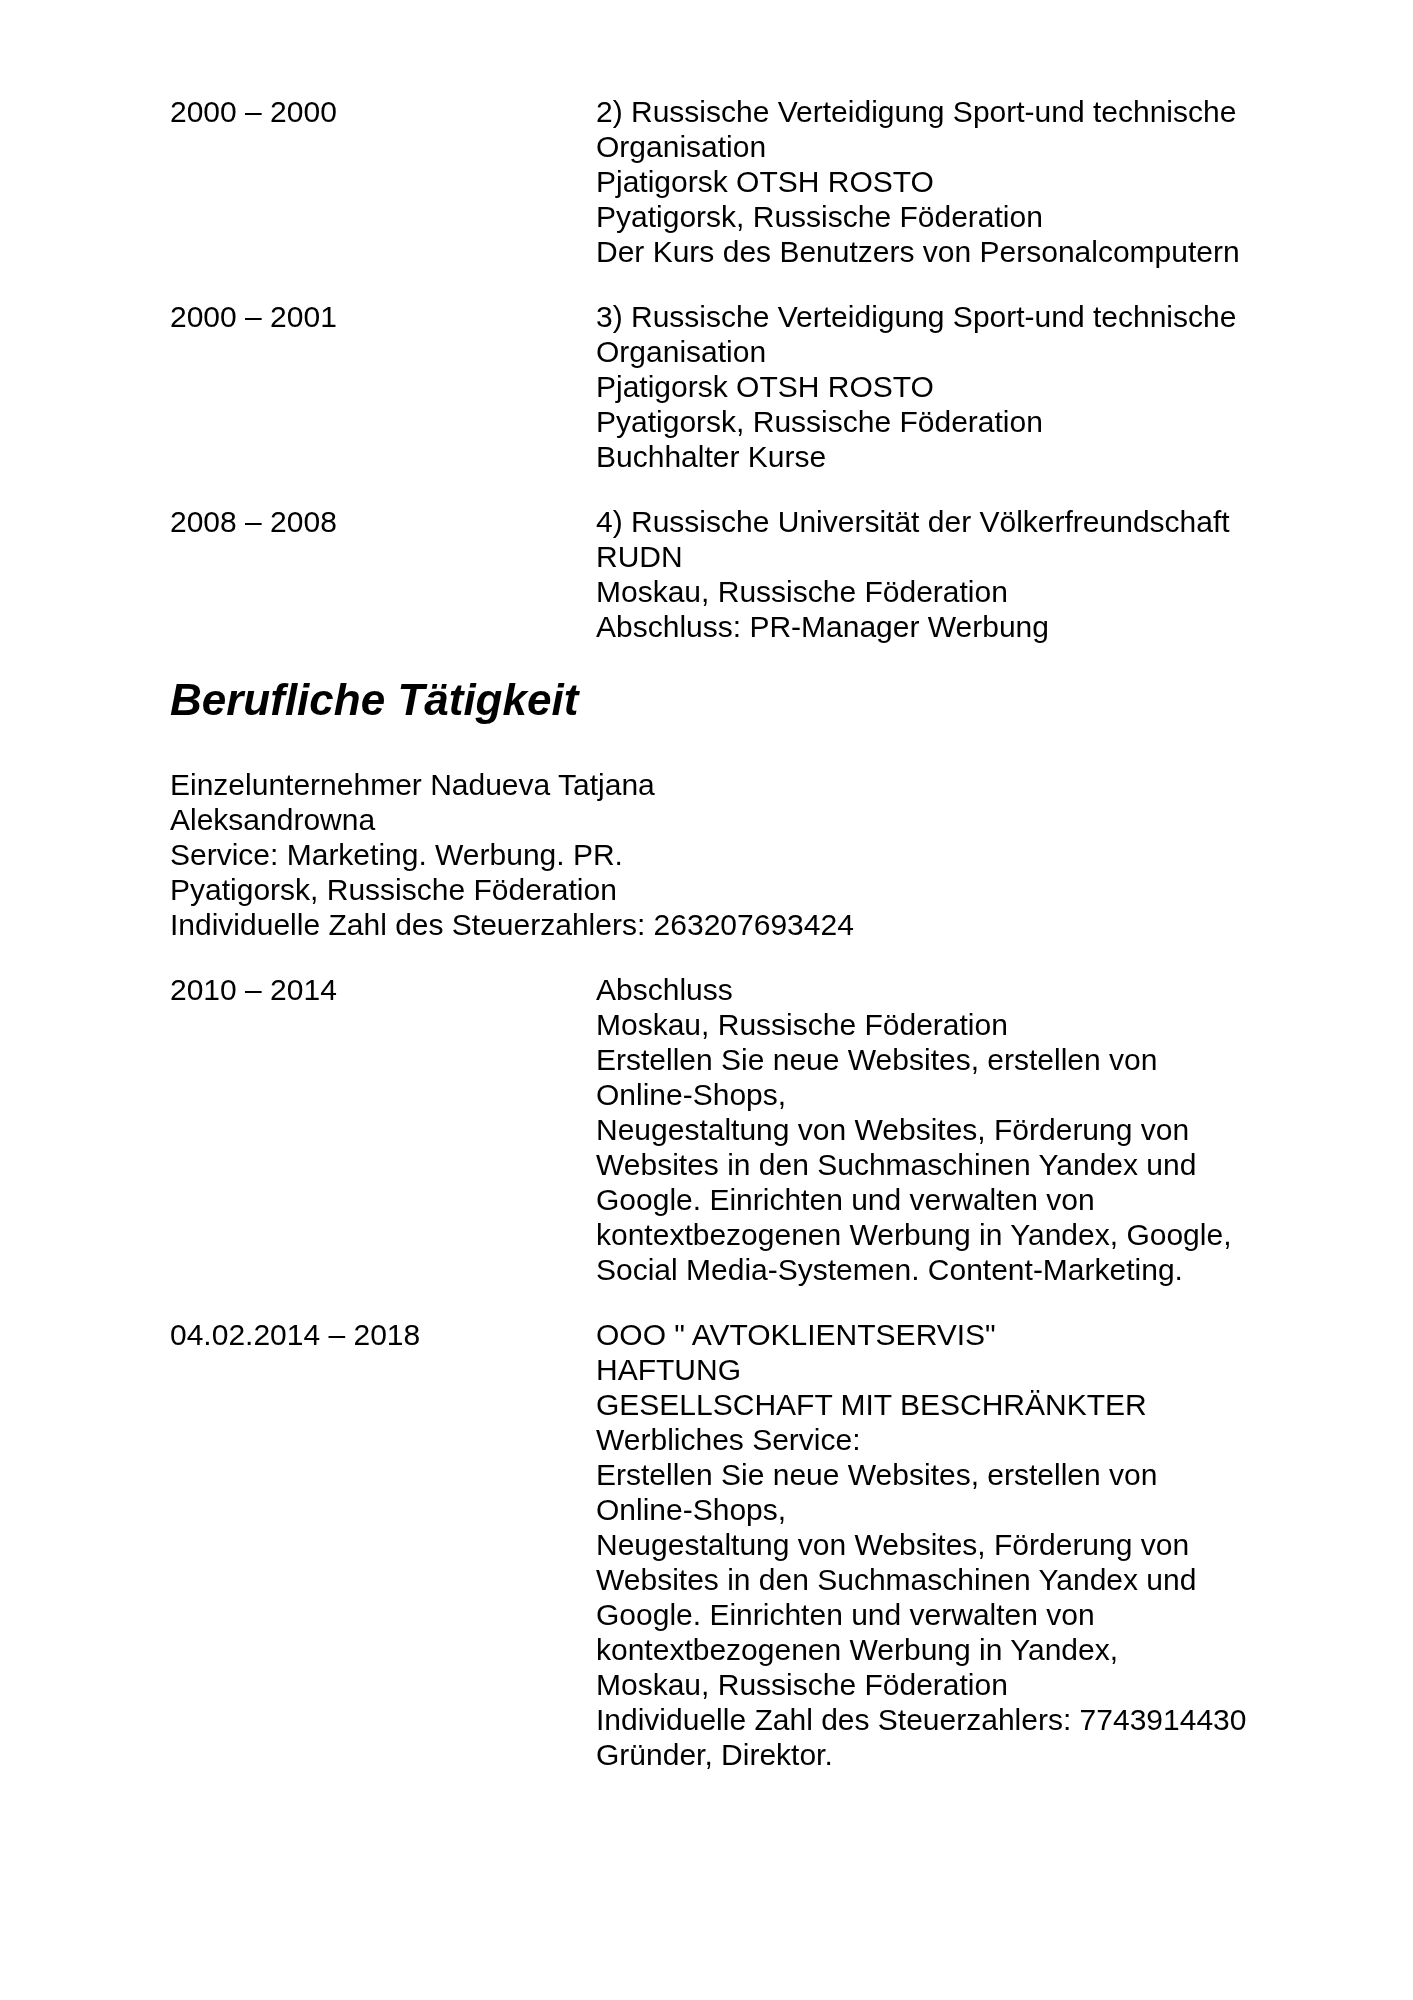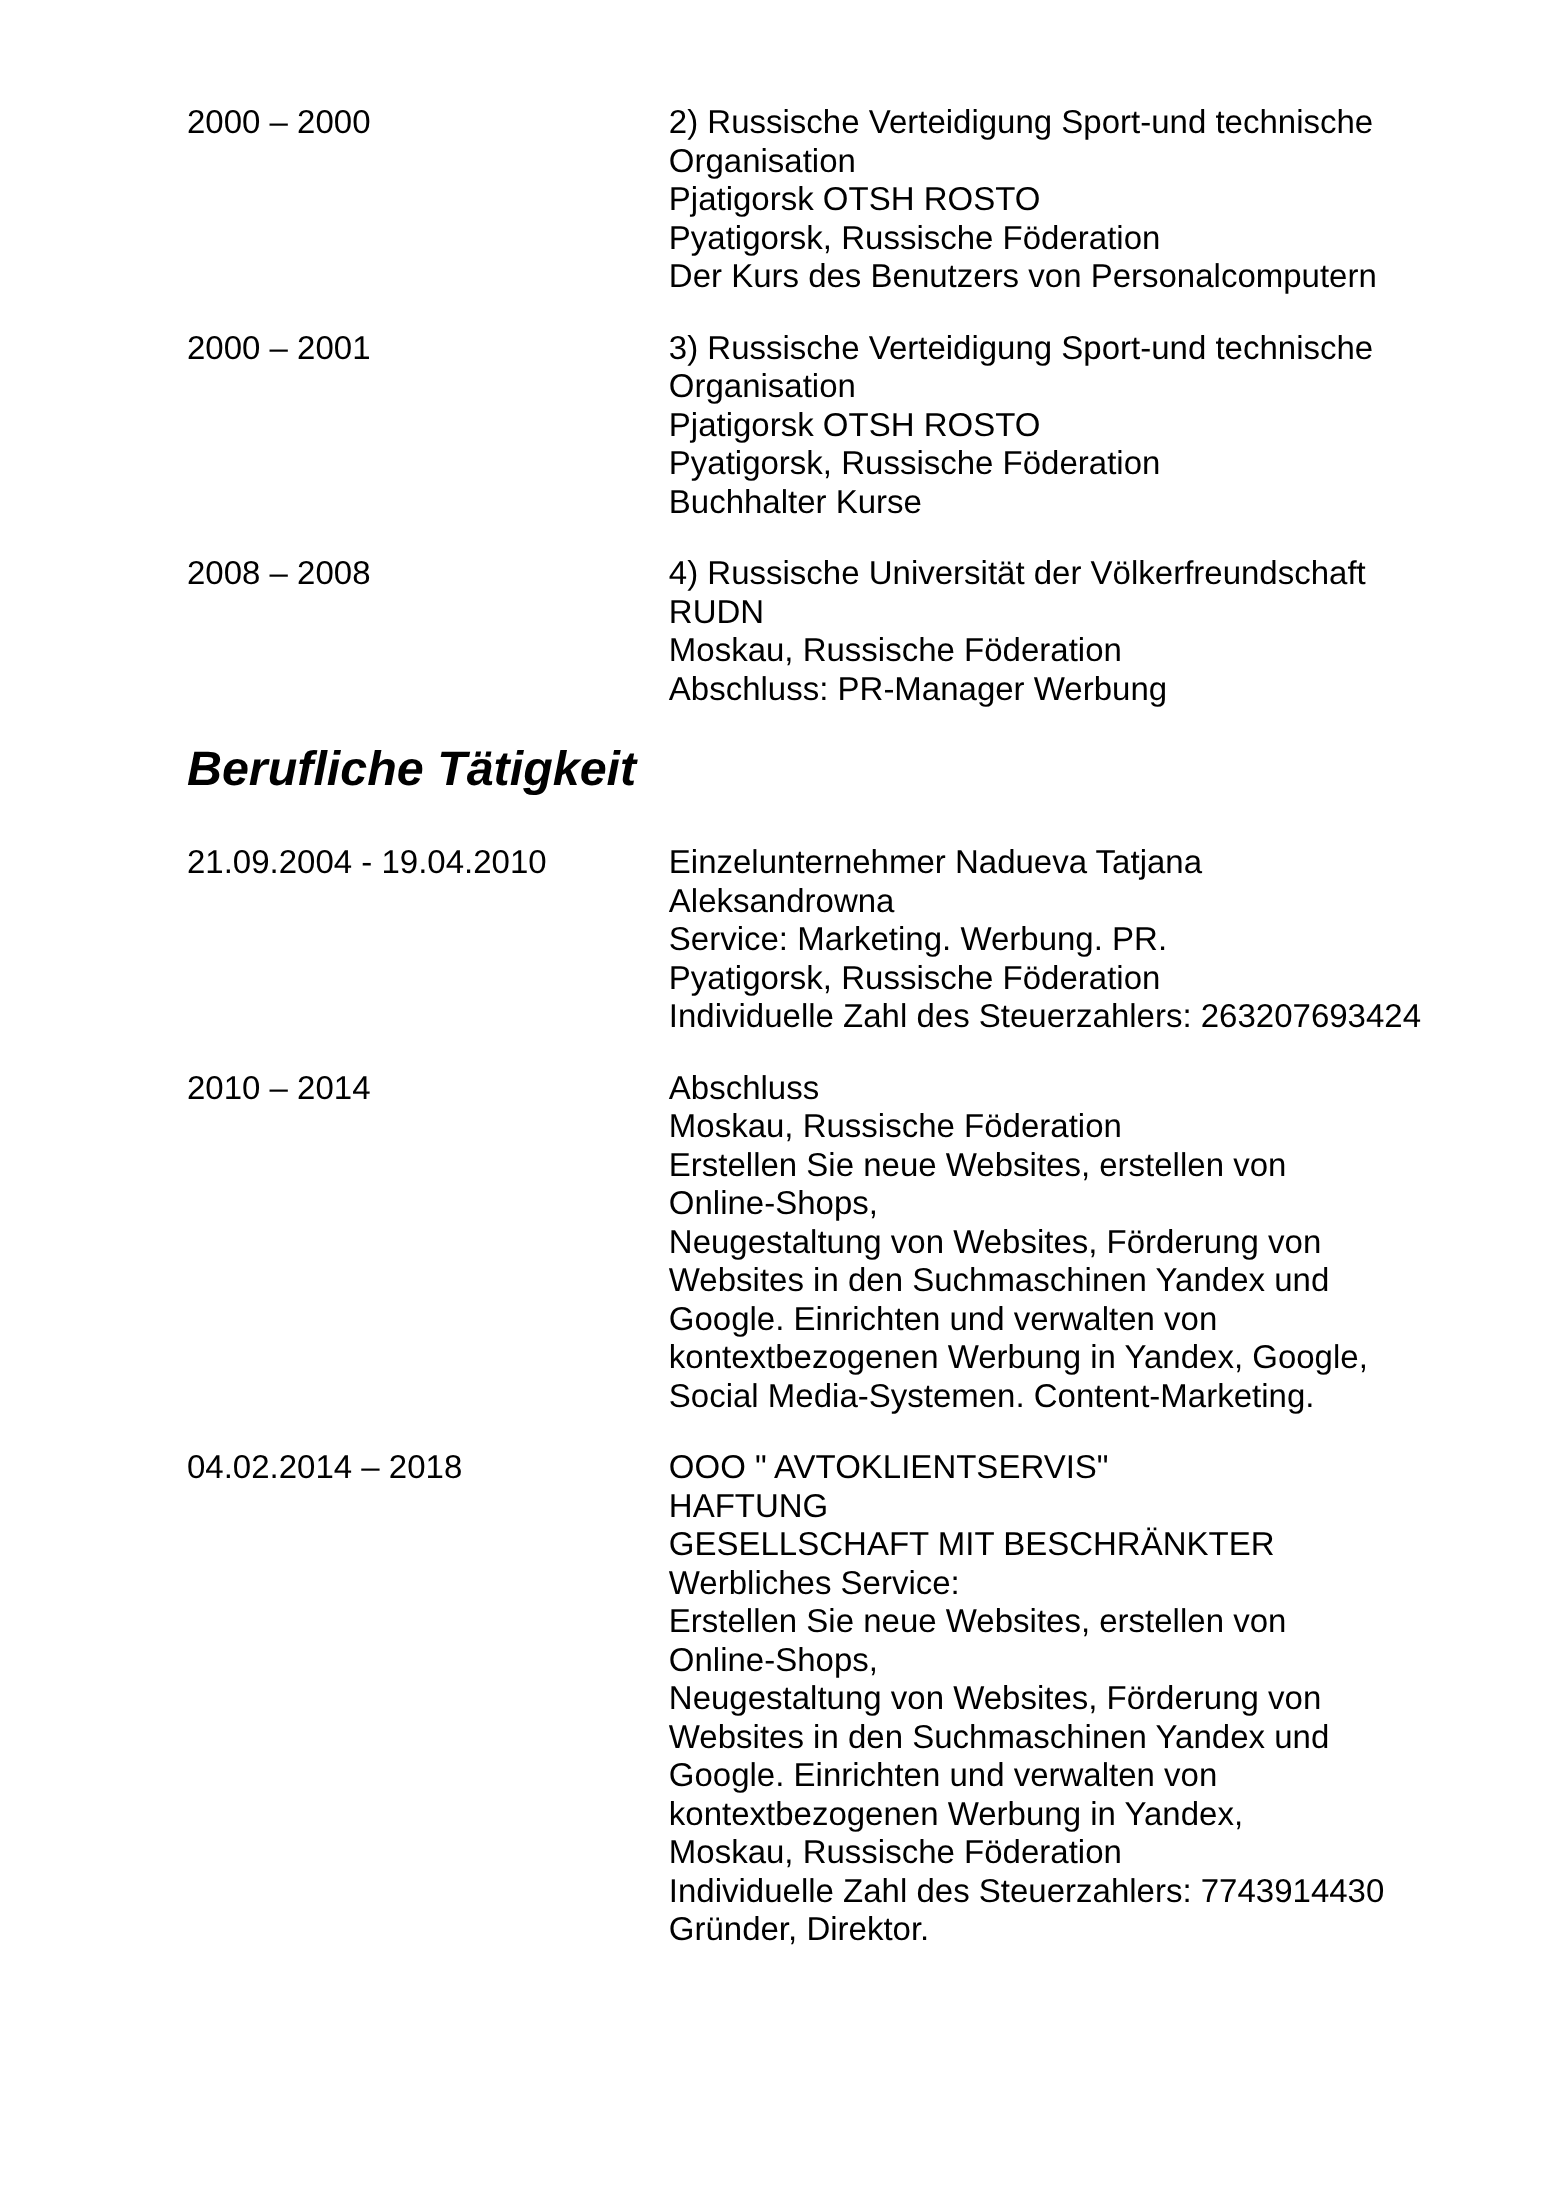--- a/index.html
+++ b/index.html
@@ -25,21 +25,20 @@
     align-items: flex-start;
     margin-bottom: 30px;
   }
   .period {
     width: 426px;
     flex: 0 0 426px;
     white-space: nowrap;
   }
   .details {
     width: 740px;
-    margin-left: 12px;
   }
   .detail-line {
     white-space: pre;
   }
   .section-heading {
     font-size: 44px;
     line-height: 52px;
     font-style: italic;
     font-weight: bold;
     margin: 30px 0 41px 0;
@@ -79,21 +78,20 @@
           <div class="detail-line">4) Russische Universität der Völkerfreundschaft</div>
           <div class="detail-line">RUDN</div>
           <div class="detail-line">Moskau, Russische Föderation</div>
           <div class="detail-line">Abschluss: PR-Manager Werbung</div>
         </div>
   </div>
 </div>
   <h2 class="section-heading">Berufliche Tätigkeit</h2>
   <div id="work-entries">
   <div class="entry">
-    <div class="period">21.09.2004 - 19.04.2010</div>
     <div class="details">
           <div class="detail-line">Einzelunternehmer Nadueva Tatjana</div>
           <div class="detail-line">Aleksandrowna</div>
           <div class="detail-line">Service: Marketing. Werbung. PR.</div>
           <div class="detail-line">Pyatigorsk, Russische Föderation</div>
           <div class="detail-line">Individuelle Zahl des Steuerzahlers: 263207693424</div>
         </div>
   </div>
 
   <div class="entry">

